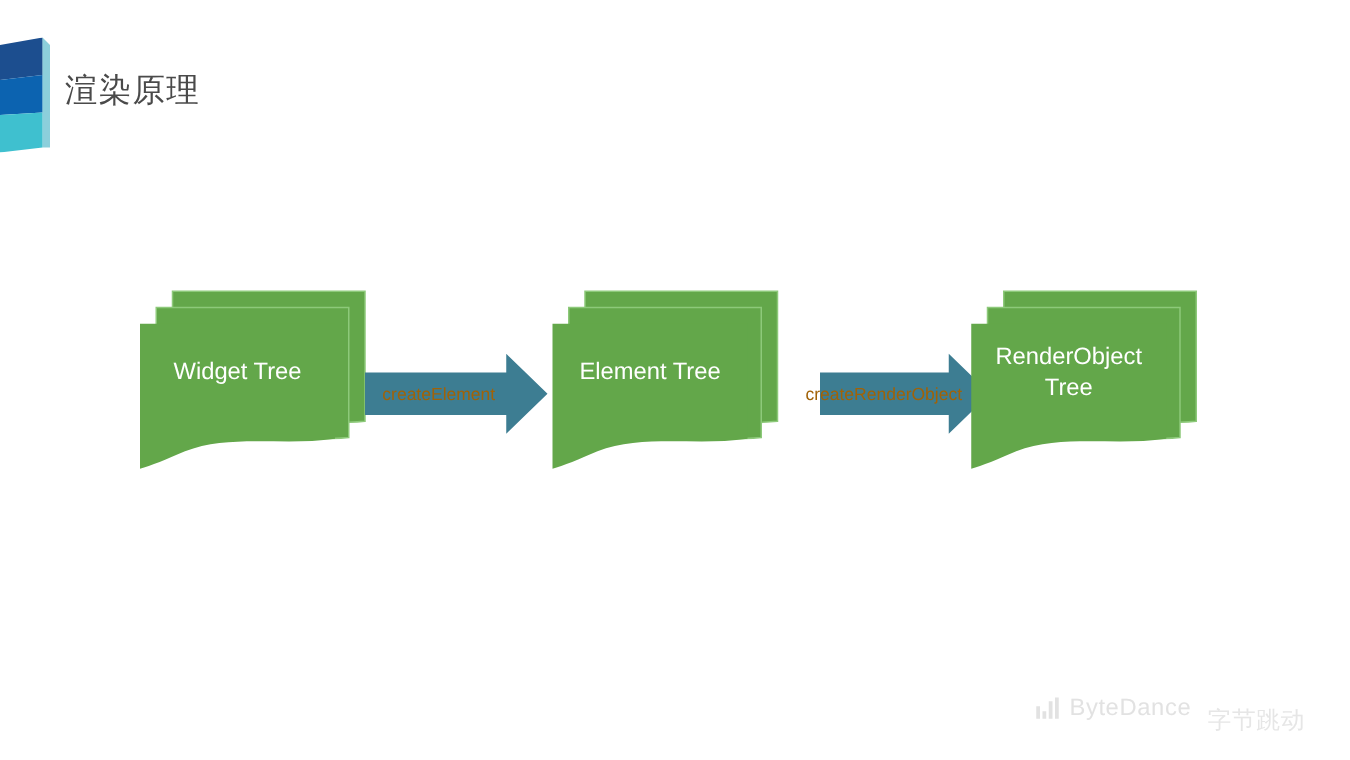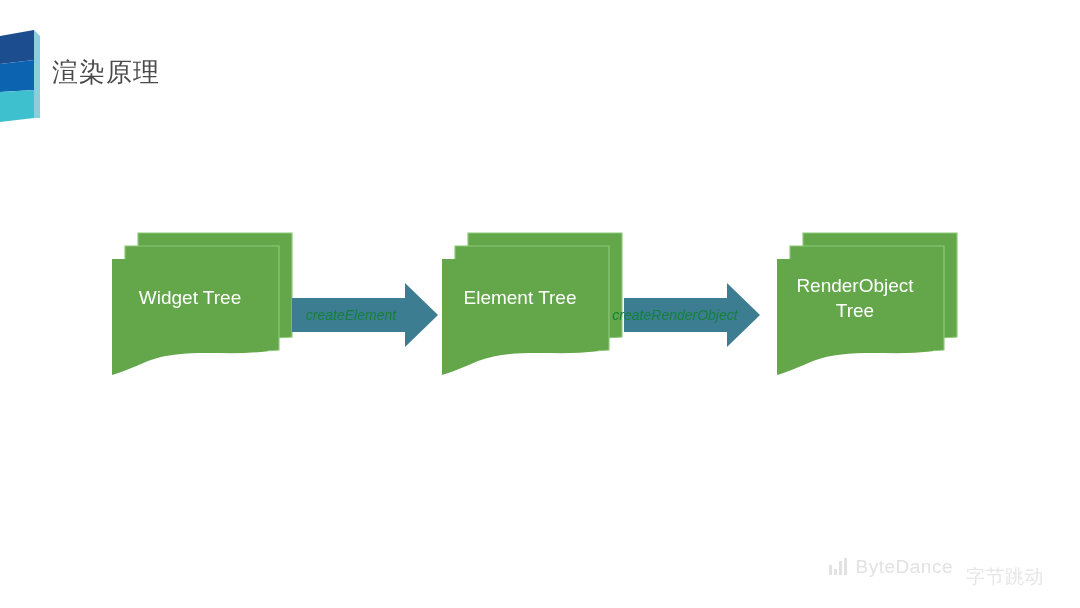--- a/index.html
+++ b/index.html
@@ -92,31 +92,30 @@
     top: 0;
     overflow: visible;
   }
   .arrow-label {
     position: absolute;
     top: 0;
     height: 64px;
     display: flex;
     align-items: center;
     justify-content: center;
-    color: #15803d;
+    color: #a16207;
     font-size: 14px;
     white-space: nowrap;
     pointer-events: none;
-    font-style: italic;
   }
 
   .arrow-1 { left: 292px; top: 283px; width: 146px; }
   .arrow-1 .arrow-label { left: 0; width: 118px; }
 
-  .arrow-2 { left: 624px; top: 283px; width: 136px; padding-left: 27px; }
+  .arrow-2 { left: 656px; top: 283px; width: 136px; padding-left: 27px; }
   .arrow-2 .arrow-label { left: -4px; width: 110px; }
 
   
   .watermark {
     position: absolute;
     right: 36px;
     bottom: 21px;
     display: flex;
     align-items: center;
     gap: 9px;

